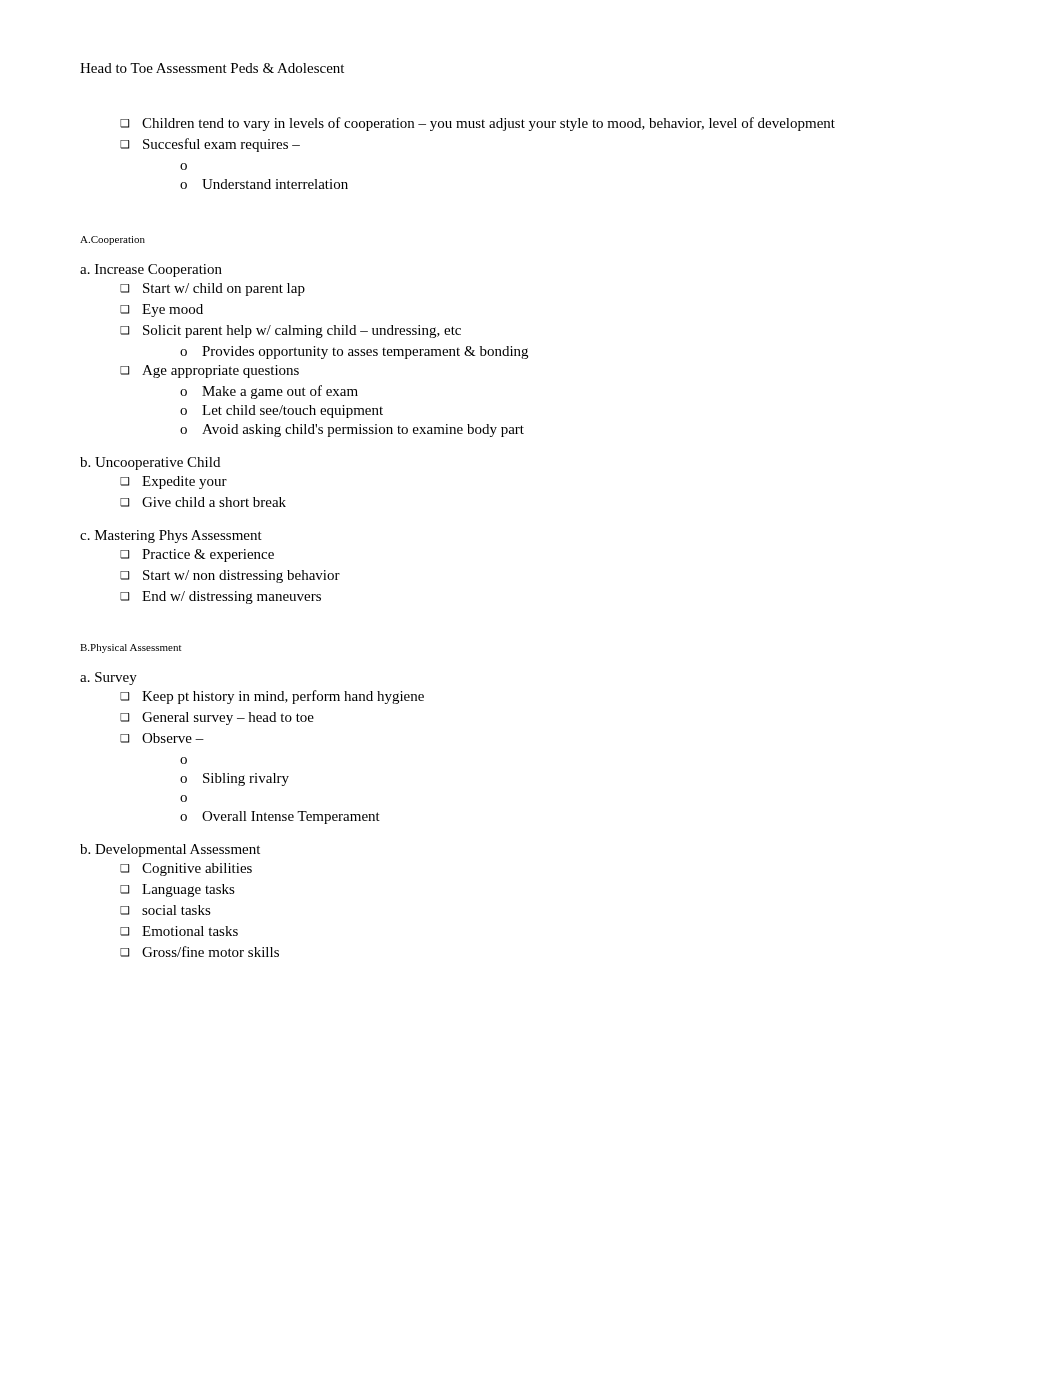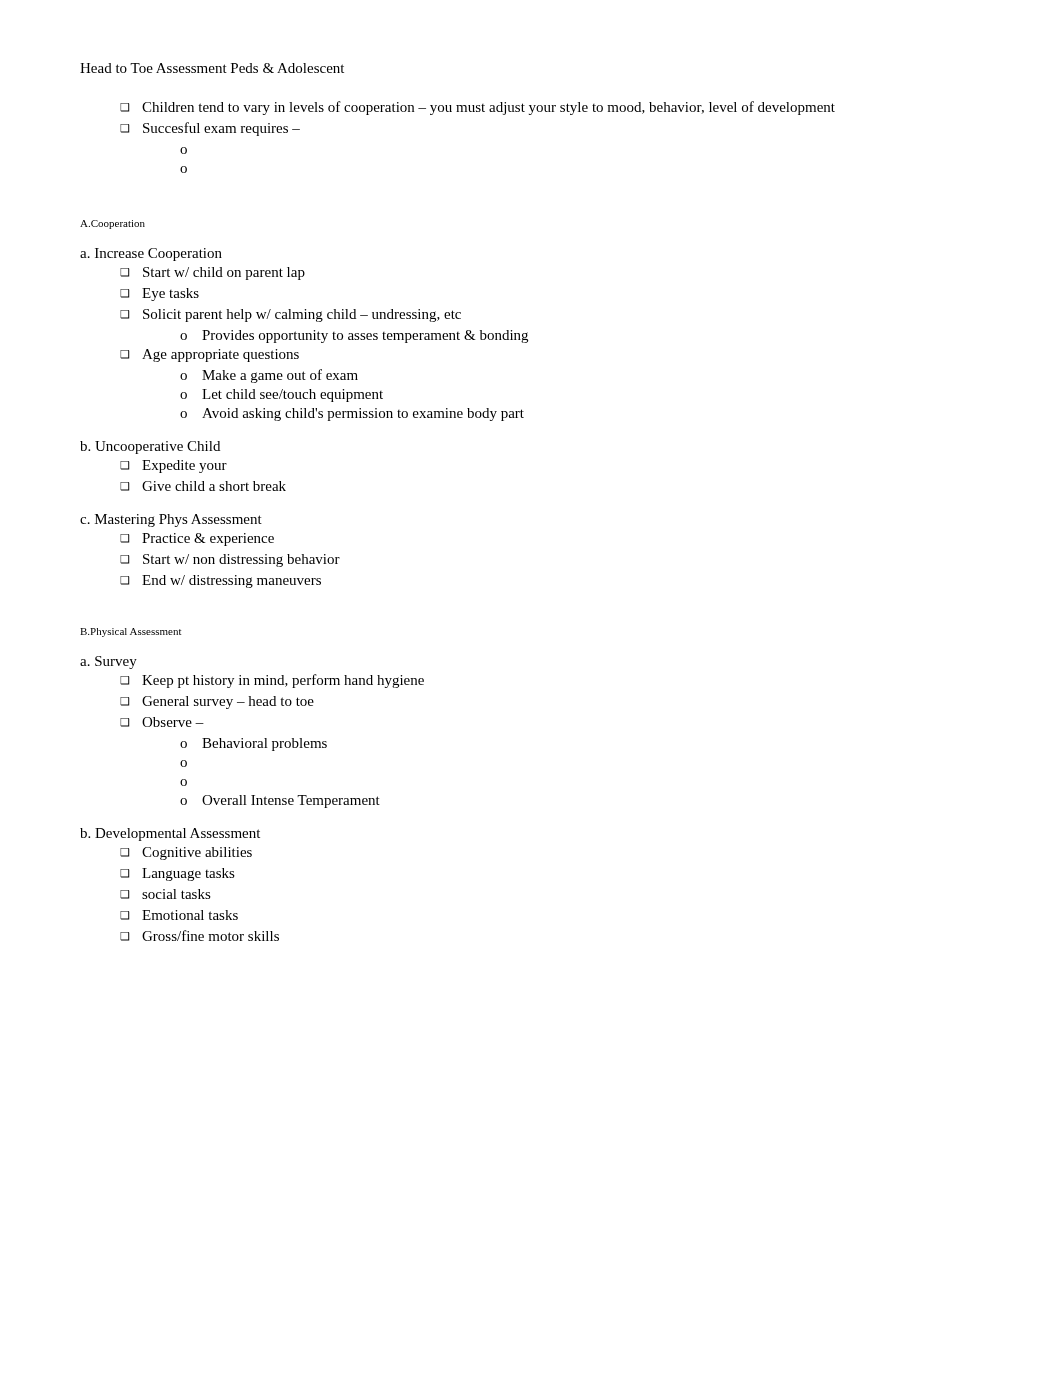--- a/index.html
+++ b/index.html
@@ -11,21 +11,21 @@
       background: #ffffff;
       font-family: 'Times New Roman', Times, serif;
       font-size: 15px;
       color: #000000;
       width: 1062px;
       min-height: 1377px;
       padding: 60px 80px;
     }
     .page-title {
       font-size: 15px;
-      margin-bottom: 8px;
+      margin-bottom: 24px;
     }
     .section {
       margin-bottom: 8px;
     }
     .bullet-l1 {
       display: flex;
       margin-bottom: 4px;
       padding-left: 40px;
     }
     .bullet-l1 .bullet-char {
@@ -75,35 +75,36 @@
   </div>
   <div class="bullet-l1">
     <span class="bullet-char" style="font-size:11px;">❑</span>
     <span class="bullet-text">Succesful exam requires –</span>
   </div>
   <div class="bullet-l2">
     <span class="bullet-char">o</span>
   </div>
   <div class="bullet-l2">
     <span class="bullet-char">o</span>
+    <span class="bullet-text">Understand interrelation</span>
   </div>
 </div>
 
 <div class="spacer"></div>
 
 <div class="section-heading-a">A.Cooperation</div>
 <div class="subsection-heading">a. Increase Cooperation</div>
 
 <div class="bullet-l1">
   <span class="bullet-char" style="font-size:11px;">❑</span>
   <span class="bullet-text">Start w/ child on parent lap</span>
 </div>
 <div class="bullet-l1">
   <span class="bullet-char" style="font-size:11px;">❑</span>
-  <span class="bullet-text">Eye tasks</span>
+  <span class="bullet-text">Eye mood</span>
 </div>
 <div class="bullet-l1">
   <span class="bullet-char" style="font-size:11px;">❑</span>
   <span class="bullet-text">Solicit parent help w/ calming child – undressing, etc</span>
 </div>
 <div class="bullet-l2">
   <span class="bullet-char">o</span>
   <span class="bullet-text">Provides opportunity to asses temperament &amp; bonding</span>
 </div>
 <div class="bullet-l1">
@@ -159,24 +160,24 @@
 <div class="bullet-l1">
   <span class="bullet-char" style="font-size:11px;">❑</span>
   <span class="bullet-text">General survey – head to toe</span>
 </div>
 <div class="bullet-l1">
   <span class="bullet-char" style="font-size:11px;">❑</span>
   <span class="bullet-text">Observe –</span>
 </div>
 <div class="bullet-l2">
   <span class="bullet-char">o</span>
-  <span class="bullet-text">Behavioral problems</span>
-</div>
-<div class="bullet-l2">
-  <span class="bullet-char">o</span>
+</div>
+<div class="bullet-l2">
+  <span class="bullet-char">o</span>
+  <span class="bullet-text">Sibling rivalry</span>
 </div>
 <div class="bullet-l2">
   <span class="bullet-char">o</span>
 </div>
 <div class="bullet-l2">
   <span class="bullet-char">o</span>
   <span class="bullet-text">Overall Intense Temperament</span>
 </div>
 
 <div class="subsection-heading">b. Developmental Assessment</div>

